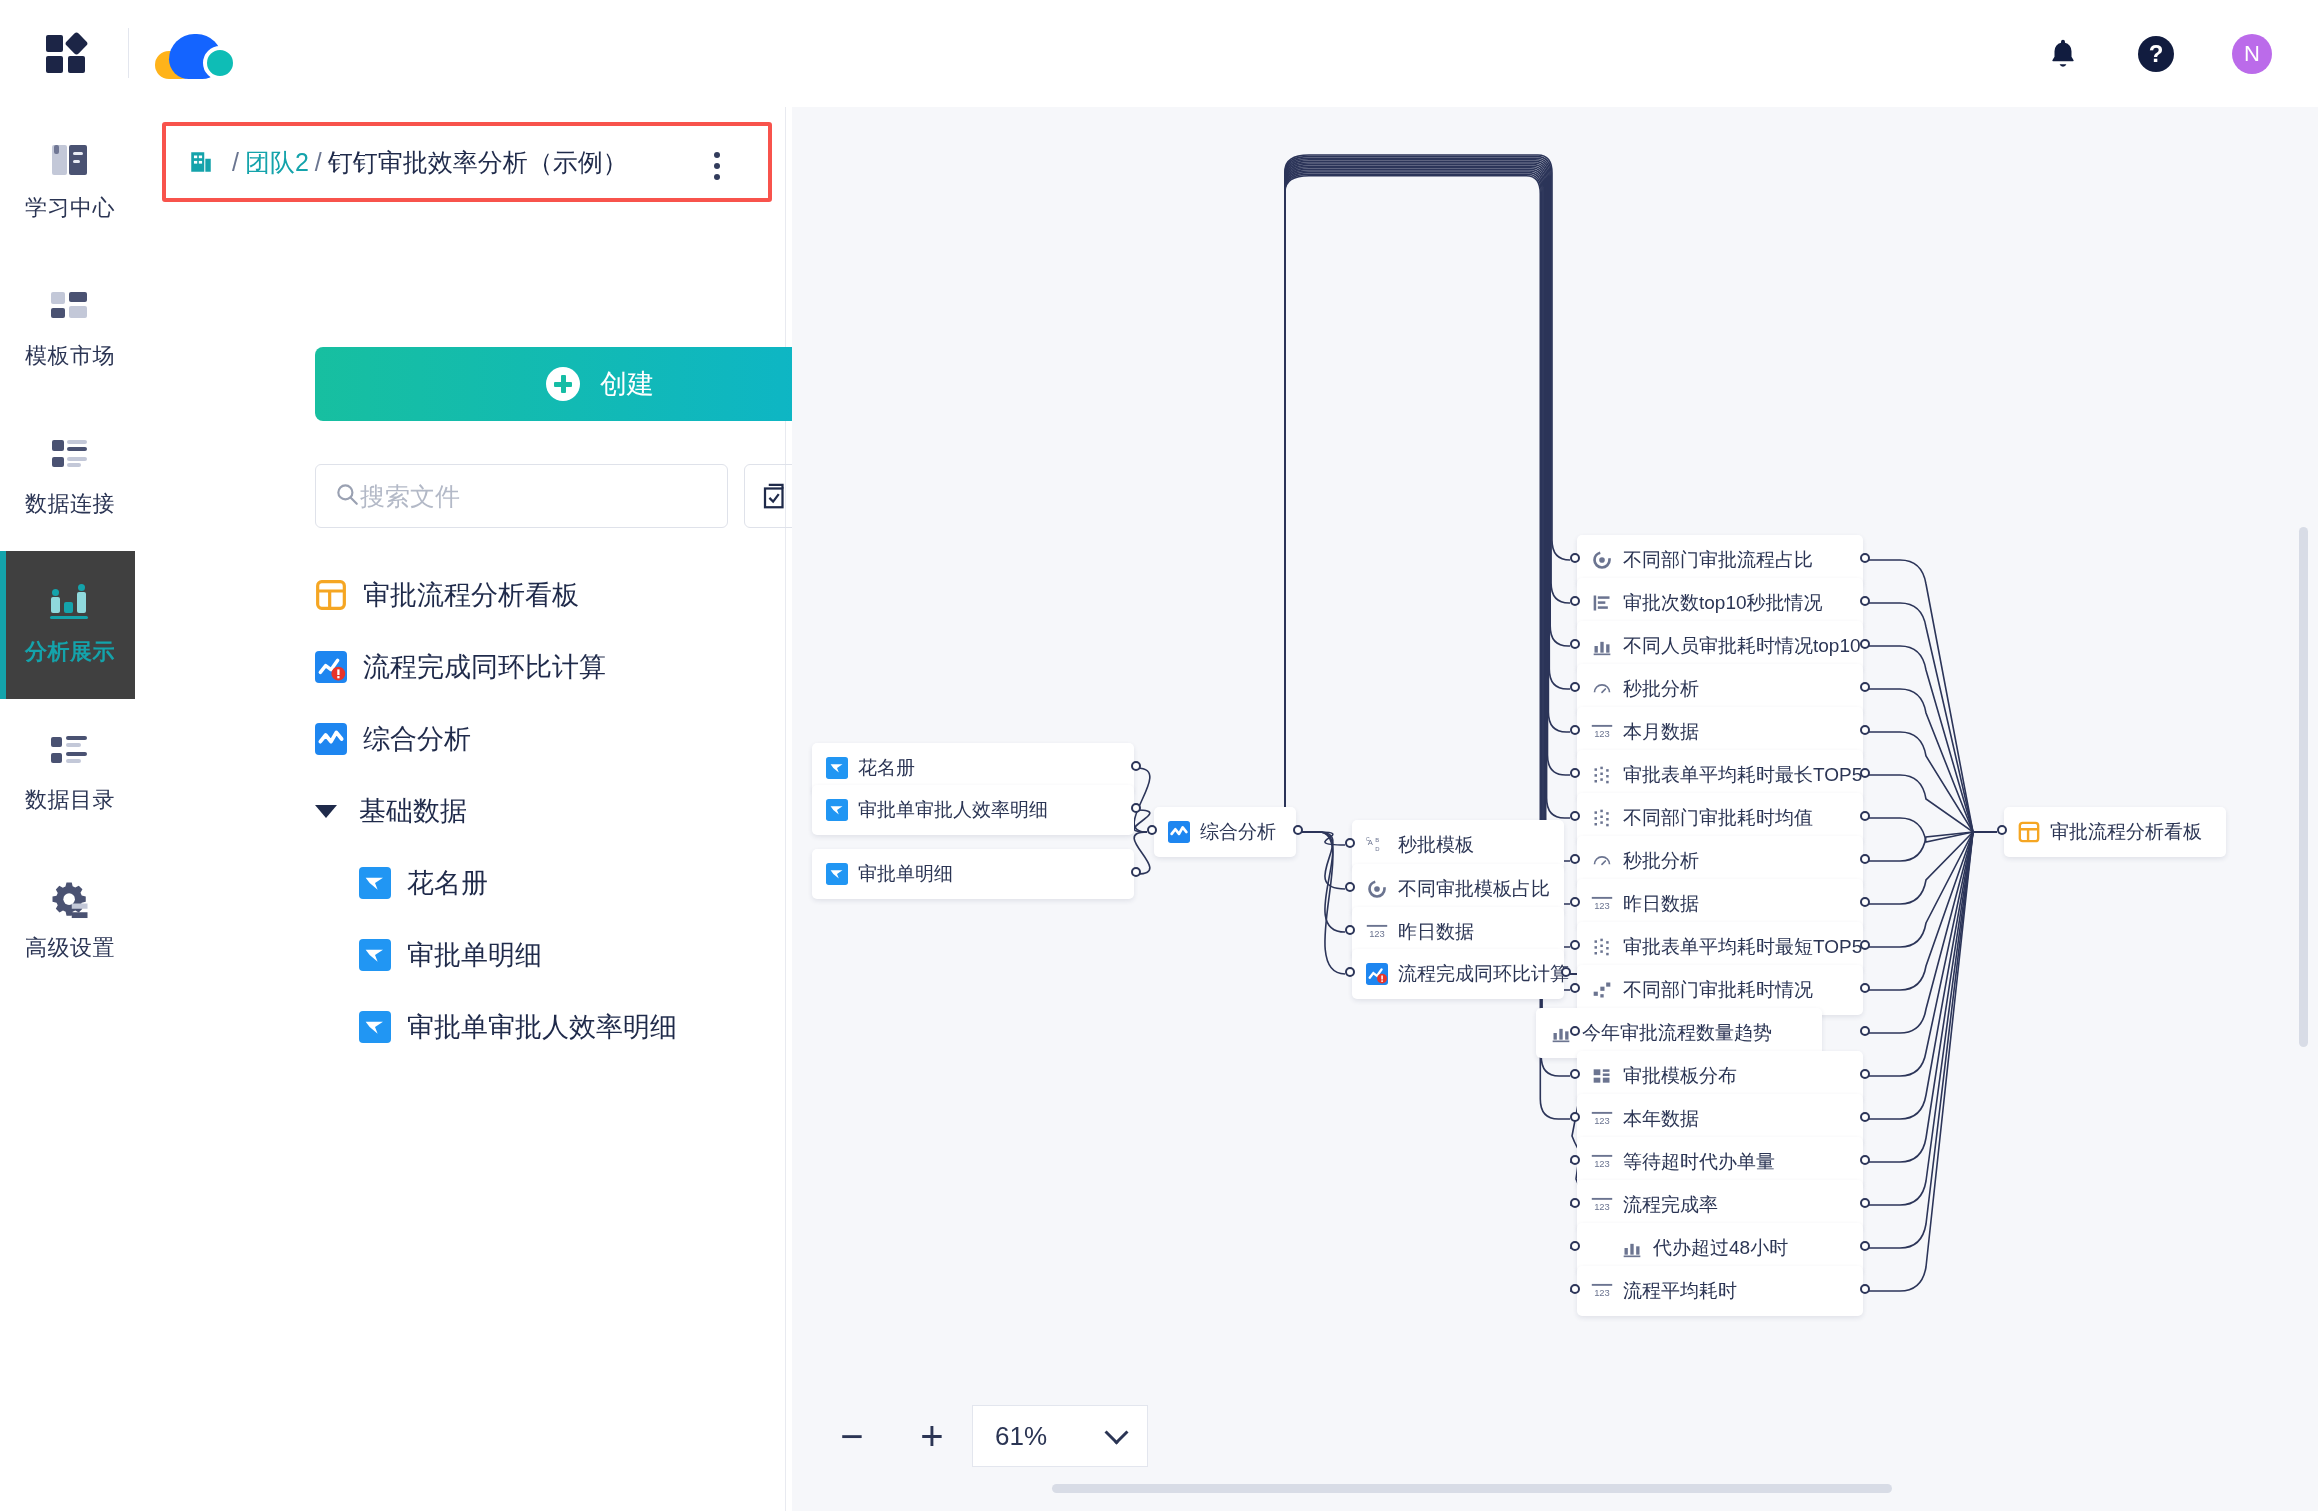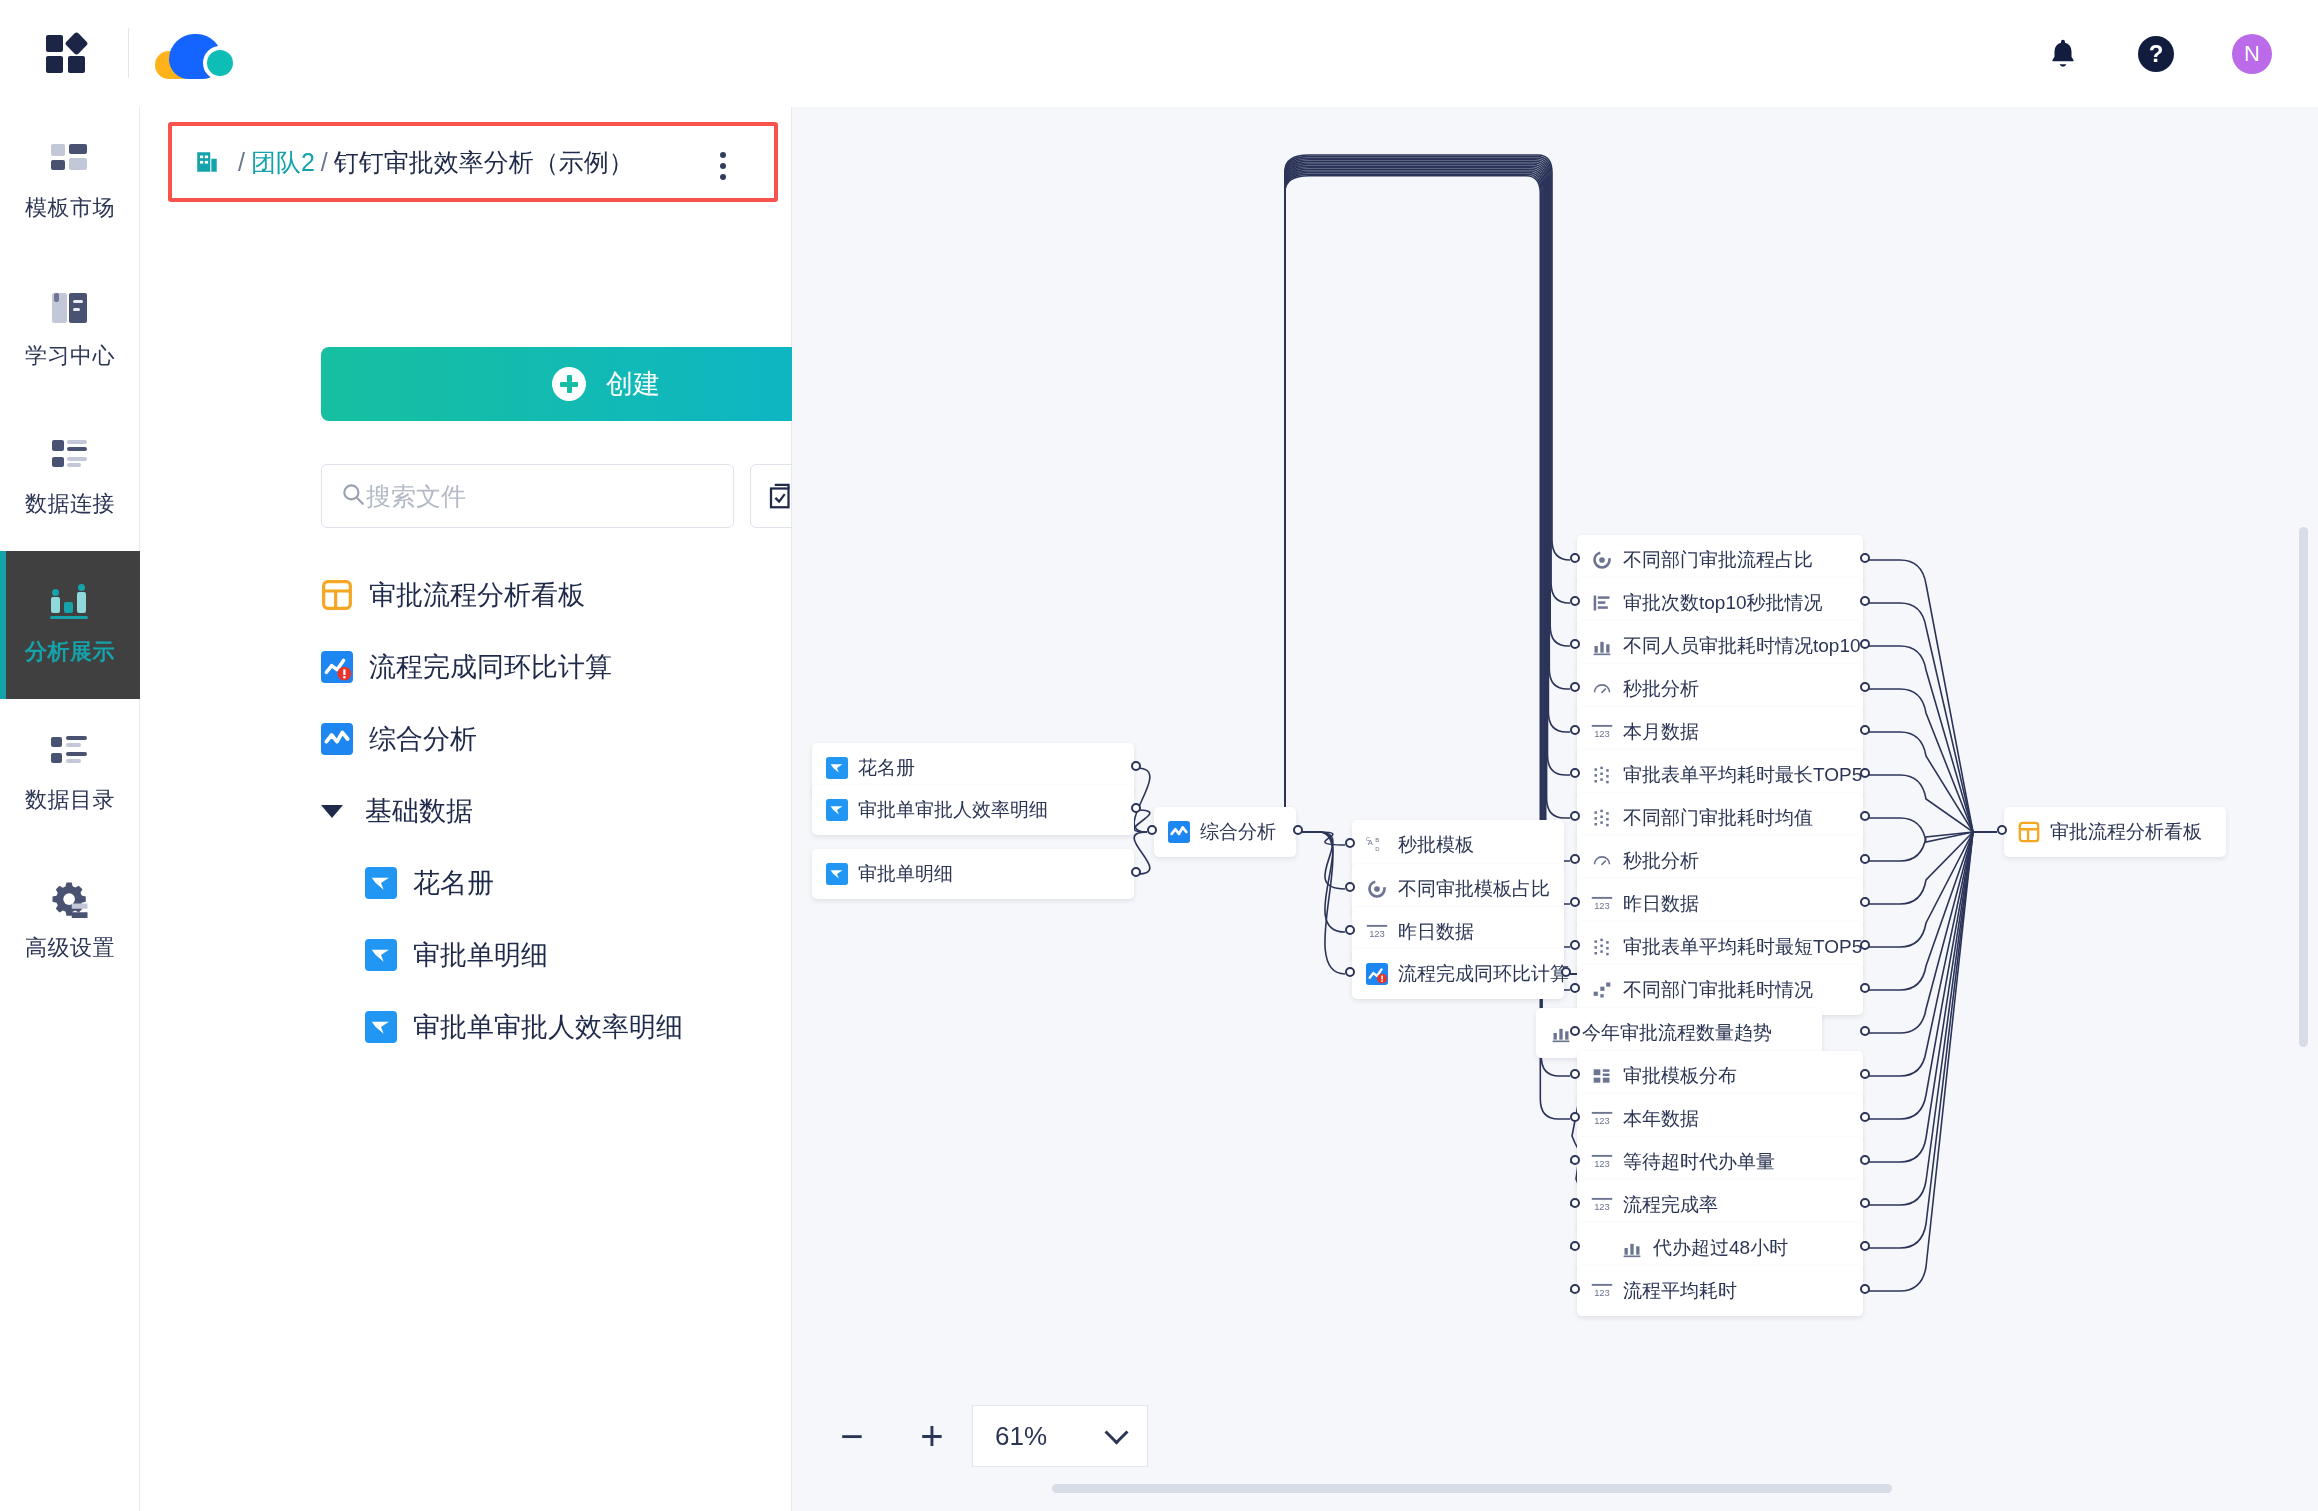--- a/index.html
+++ b/index.html
@@ -41,21 +41,21 @@
   .rail-item{ position:relative; width:140px; height:148px; display:flex; flex-direction:column;
     align-items:center; justify-content:center; gap:12px; cursor:pointer; }
   .rail-item .lbl{ font-size:22px; color:#2b3554; letter-spacing:.5px;}
   .rail-item.active{ background:#404040; }
   .rail-item.active .lbl{ color:#14a3ab; font-weight:bold;}
   .rail-item.active:before{ content:""; position:absolute; left:0; top:0; width:6px; height:100%; background:#14a3ab;}
   .ricon{ width:44px; height:42px; position:relative;}
   .ricon i{ position:absolute; border-radius:2px;}
 
   
-  .panel{ position:absolute; left:141px; top:107px; width:651px; height:1404px;
+  .panel{ position:absolute; left:135px; top:107px; width:651px; height:1404px;
     background:#fff; border-right:1px solid #e8eaf0; }
   .crumbbox{ position:absolute; left:27px; top:15px; width:610px; height:80px;
     border:4px solid #f8534c; border-radius:3px; background:#fff; display:flex; align-items:center; padding-left:22px; }
   .crumb-ico{ width:26px; height:26px; position:relative; margin-right:12px;}
   .crumb-txt{ font-size:25px; color:#1f2a4a; white-space:nowrap;}
   .crumb-team{ color:#14a3ab; cursor:pointer;}
   .crumb-sep{ color:#6a7590; margin:0 6px;}
   .crumb-more{ position:absolute; right:46px; top:26px; width:8px; cursor:pointer;}
   .crumb-more b{ display:block; width:6px; height:6px; border-radius:50%; background:#323c5c; margin-bottom:5px;}
 
@@ -131,38 +131,38 @@
     </div>
     <div class="help">?</div>
     <div class="avatar">N</div>
   </div>
 </div>
 
 <div class="rail">
 
   <div class="rail-item">
     <div class="ricon">
-      <i style="left:3px;top:5px;width:14px;height:12px;background:#c3c8d8;"></i>
-      <i style="left:21px;top:5px;width:18px;height:10px;background:#4a5272;"></i>
-      <i style="left:3px;top:21px;width:14px;height:10px;background:#4a5272;"></i>
-      <i style="left:21px;top:19px;width:18px;height:12px;background:#c3c8d8;"></i>
-    </div>
-    <div class="lbl">模板市场</div>
-  </div>
-
-  <div class="rail-item">
-    <div class="ricon">
       <i style="left:4px;top:6px;width:15px;height:30px;background:#c3c8d8;"></i>
       <i style="left:6px;top:6px;width:6px;height:10px;background:#6d7governor;"></i>
       <i style="left:21px;top:6px;width:18px;height:30px;background:#4a5272;"></i>
       <i style="left:25px;top:13px;width:10px;height:3px;background:#e9ecf4;"></i>
       <i style="left:25px;top:21px;width:7px;height:3px;background:#e9ecf4;"></i>
       <i style="left:6px;top:6px;width:5px;height:9px;background:#6f7694;"></i>
     </div>
     <div class="lbl">学习中心</div>
+  </div>
+
+  <div class="rail-item">
+    <div class="ricon">
+      <i style="left:3px;top:5px;width:14px;height:12px;background:#c3c8d8;"></i>
+      <i style="left:21px;top:5px;width:18px;height:10px;background:#4a5272;"></i>
+      <i style="left:3px;top:21px;width:14px;height:10px;background:#4a5272;"></i>
+      <i style="left:21px;top:19px;width:18px;height:12px;background:#c3c8d8;"></i>
+    </div>
+    <div class="lbl">模板市场</div>
   </div>
 
   <div class="rail-item">
     <div class="ricon">
       <i style="left:4px;top:5px;width:12px;height:11px;background:#4a5272;"></i>
       <i style="left:19px;top:5px;width:20px;height:4px;background:#c3c8d8;"></i>
       <i style="left:19px;top:12px;width:20px;height:4px;background:#4a5272;"></i>
       <i style="left:4px;top:22px;width:12px;height:10px;background:#4a5272;"></i>
       <i style="left:19px;top:22px;width:20px;height:4px;background:#c3c8d8;"></i>
       <i style="left:19px;top:28px;width:14px;height:4px;background:#c3c8d8;"></i>

